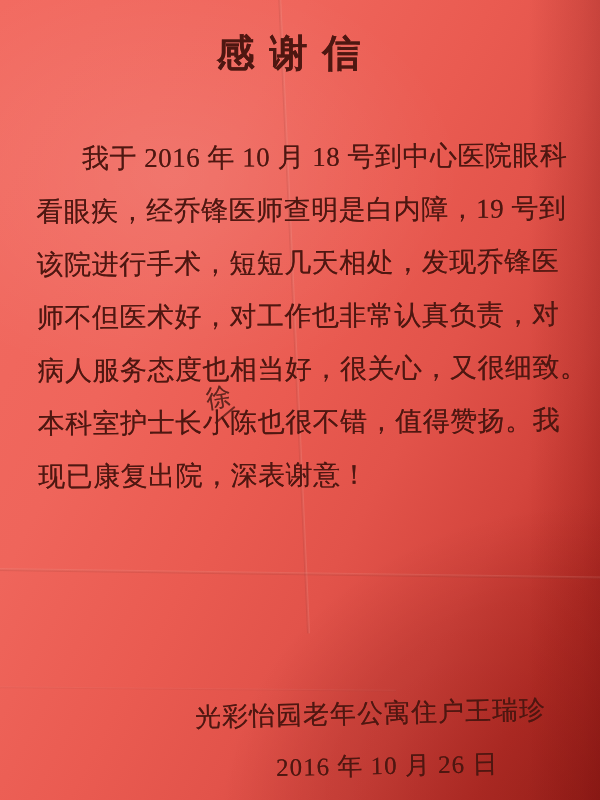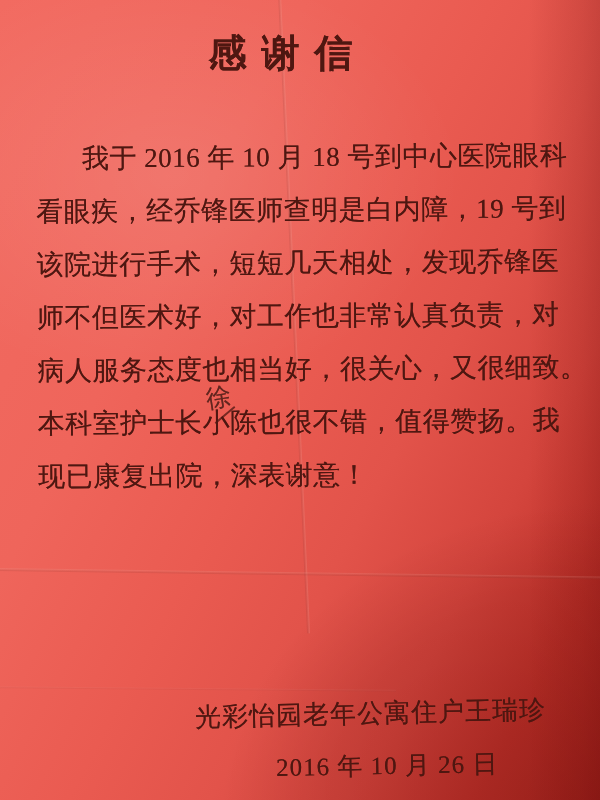--- a/index.html
+++ b/index.html
@@ -52,21 +52,21 @@
     transform: rotate(0.5deg);
     background: linear-gradient(180deg, rgba(255,205,195,0.08), rgba(95,10,8,0.08));
     filter: blur(0.6px);
   }
 
   
   .ink { color: #4e1711; }
 
   .title {
     position: absolute;
-    top: 28px; left: 8px; width: 560px;
+    top: 28px; left: 16px; width: 560px;
     text-align: center;
     font-size: 38px;
     font-weight: bold;
     letter-spacing: 15px;
     text-shadow: 0 0 0.6px rgba(60,15,10,0.8);
   }
 
   .body-text {
     position: absolute;
     top: 131px; left: 37px; width: 521px;

